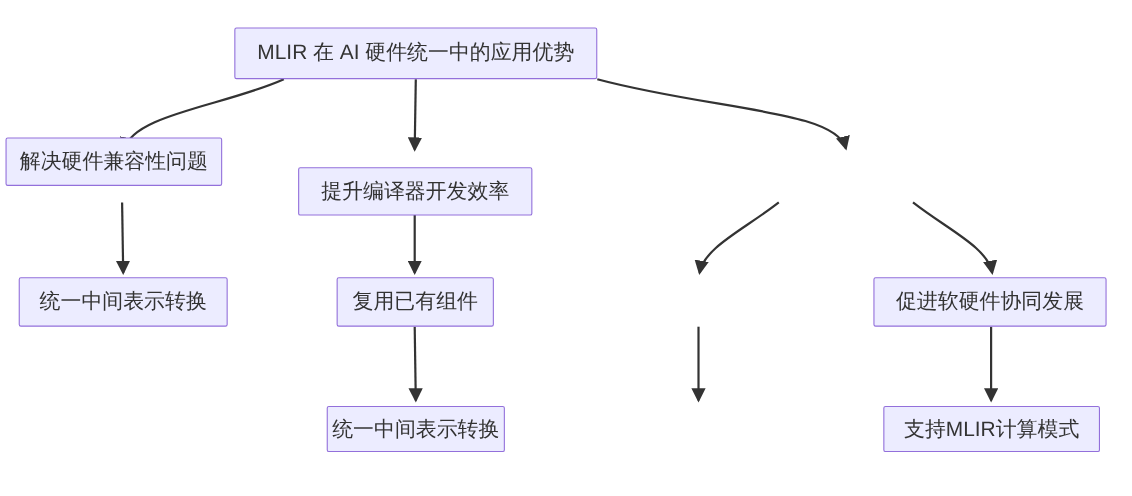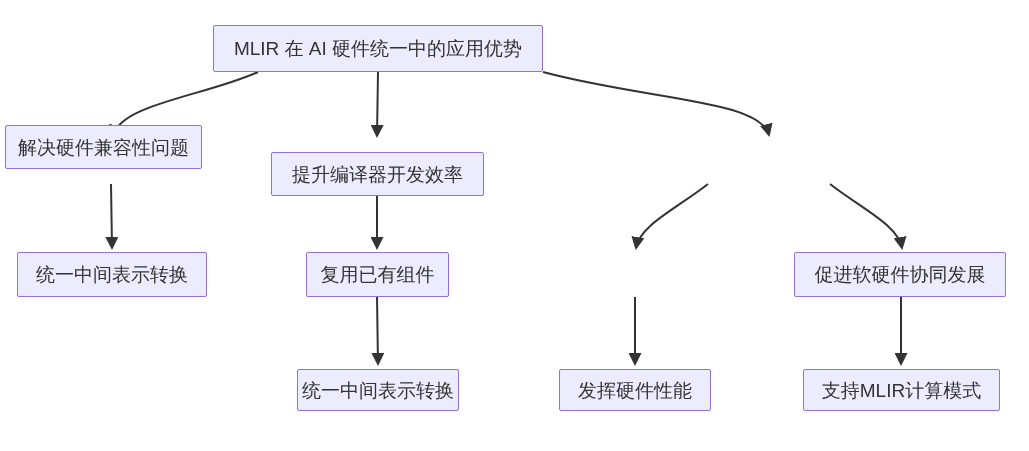--- a/index.html
+++ b/index.html
@@ -79,19 +79,16 @@
     </div>
     <div class="node" style="left: 306px; top: 252px; width: 143px; height: 45px;">
       <span class="node-label">复用已有组件</span>
     </div>
     <div class="node" style="left: 794px; top: 252px; width: 212px; height: 45px;">
       <span class="node-label">促进软硬件协同发展</span>
     </div>
     <div class="node" style="left: 297px; top: 369px; width: 162px; height: 42px;">
       <span class="node-label">统一中间表示转换</span>
     </div>
-    <div class="node" style="left: 559px; top: 369px; width: 152px; height: 42px;">
-      <span class="node-label">发挥硬件性能</span>
-    </div>
     <div class="node" style="left: 803px; top: 369px; width: 197px; height: 42px;">
       <span class="node-label">支持MLIR计算模式</span>
     </div>
   </div>
 
 </body></html>

